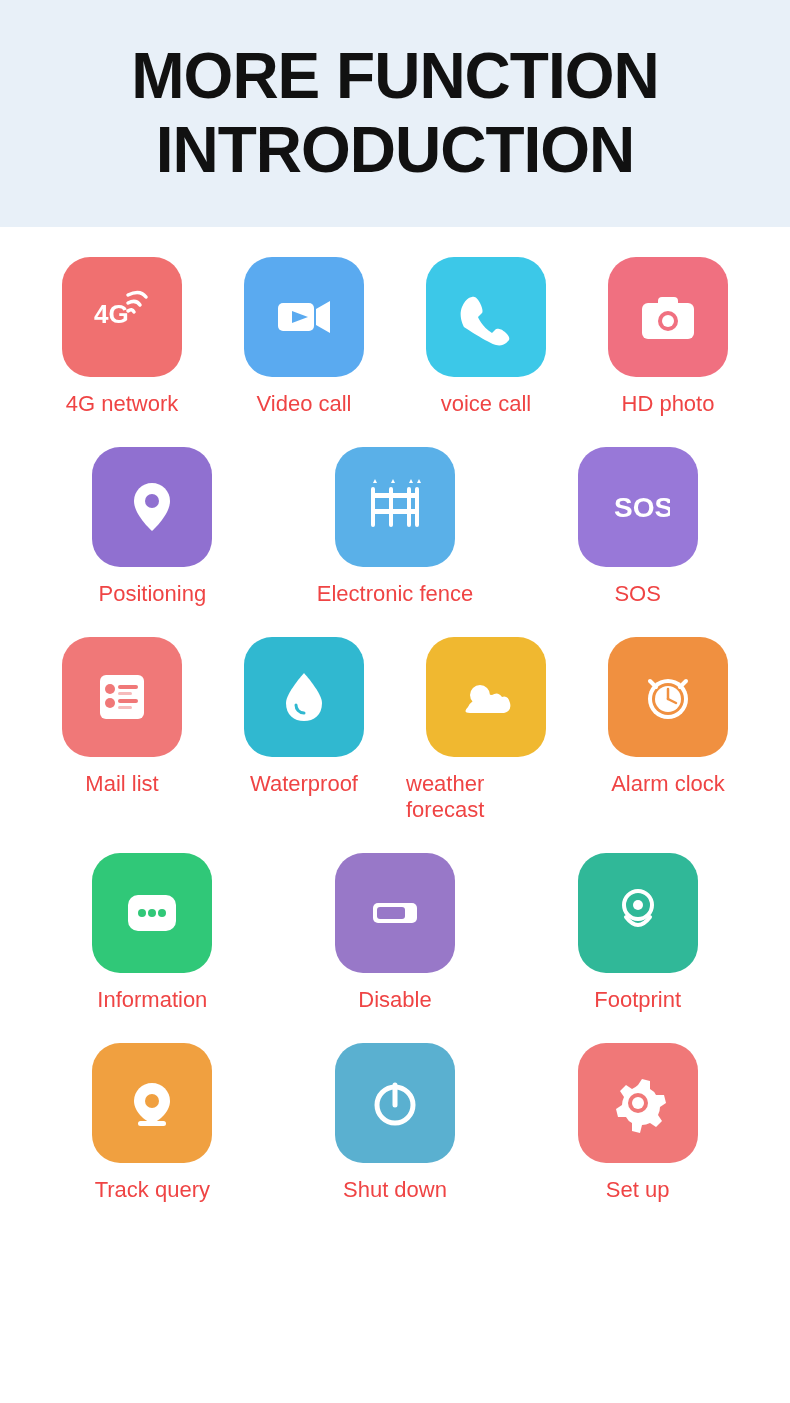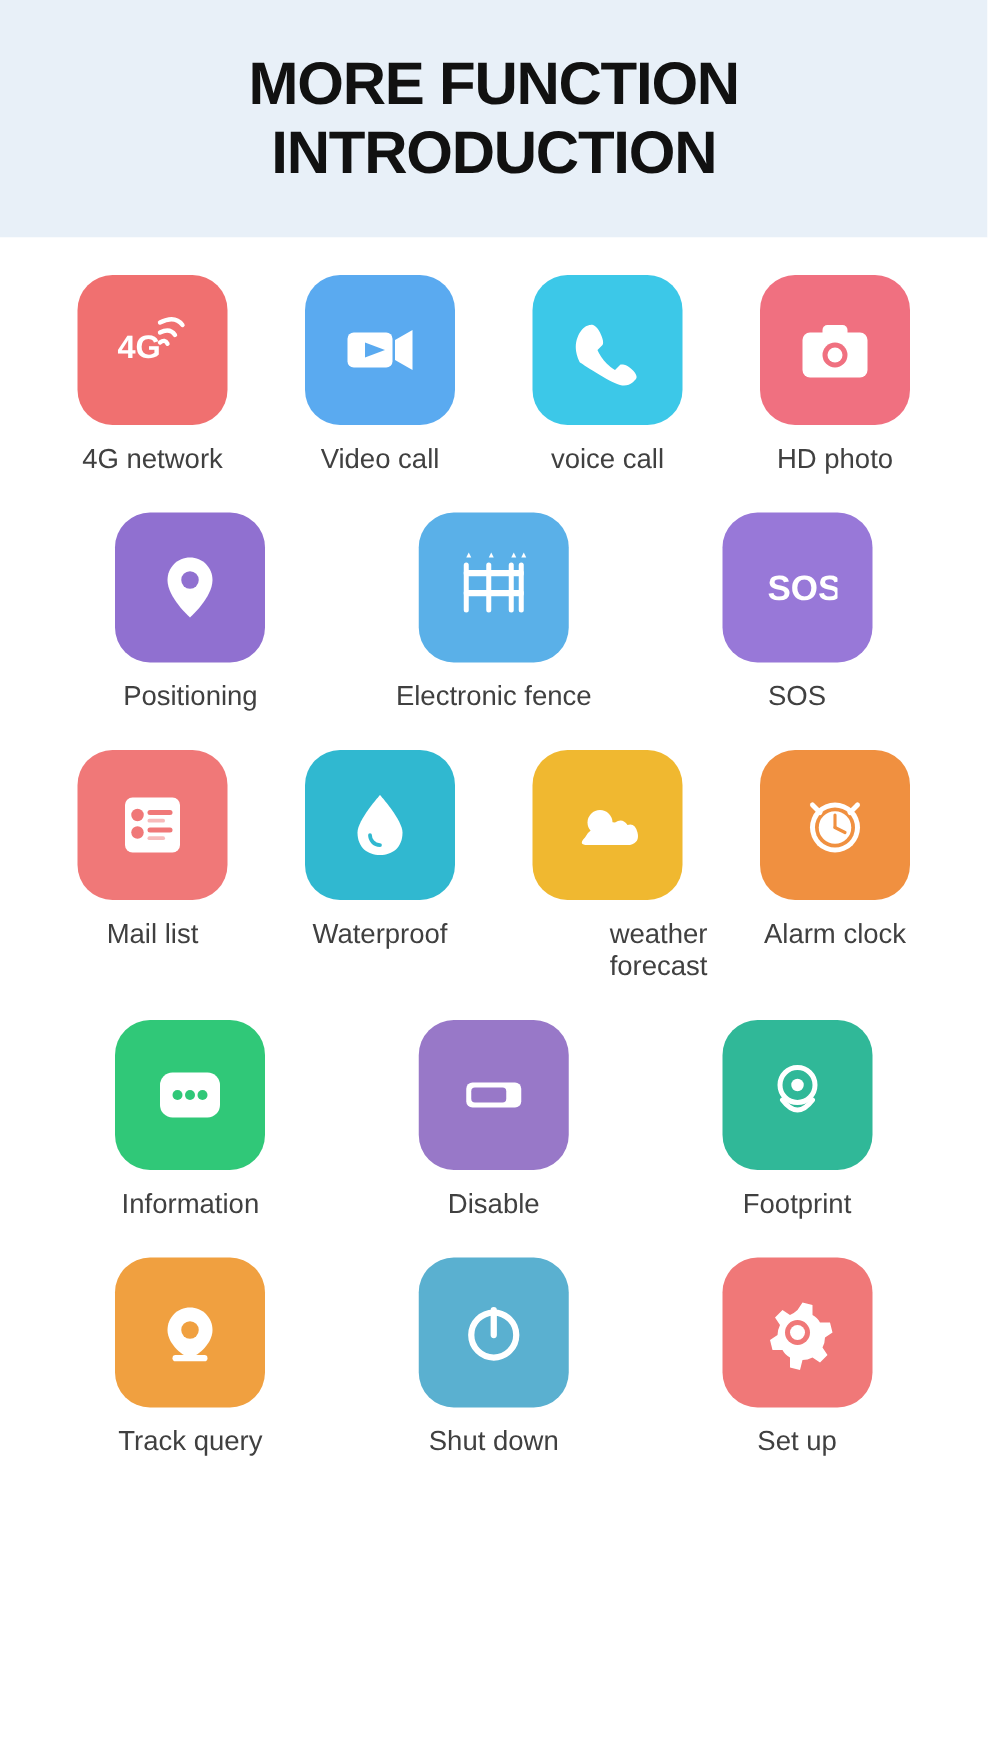--- a/index.html
+++ b/index.html
@@ -8,21 +8,21 @@
       min-height: 1403px;
       font-family: -apple-system, BlinkMacSystemFont, 'Segoe UI', Arial, sans-serif;
       background: #fff;
     }
     .header {
       background: #e8f0f8;
       text-align: center;
       padding: 40px 20px 40px;
     }
     .header h1 {
-      font-size: 48px;
+      font-size: 64px;
       font-weight: 900;
       color: #111;
       line-height: 1.15;
       letter-spacing: -1px;
     }
     .content {
       background: #fff;
       padding: 30px 31px 40px;
     }
     .grid-row {
@@ -46,22 +46,22 @@
       justify-content: center;
       margin-bottom: 14px;
     }
     .icon-box svg {
       width: 64px;
       height: 64px;
       fill: white;
     }
     .feature-label {
       font-size: 22px;
-      color: #404040;
-      text-align: right;
+      color: #ef4444;
+      text-align: left;
       font-weight: 400;
     }
     
     .bg-pink-red { background: #f07070; }
     .bg-cyan { background: #3cc8e8; }
     .bg-blue { background: #5aaaf0; }
     .bg-pink { background: #f07080; }
     .bg-purple { background: #9070d0; }
     .bg-blue2 { background: #5ab0e8; }
     .bg-pink2 { background: #f08090; }

